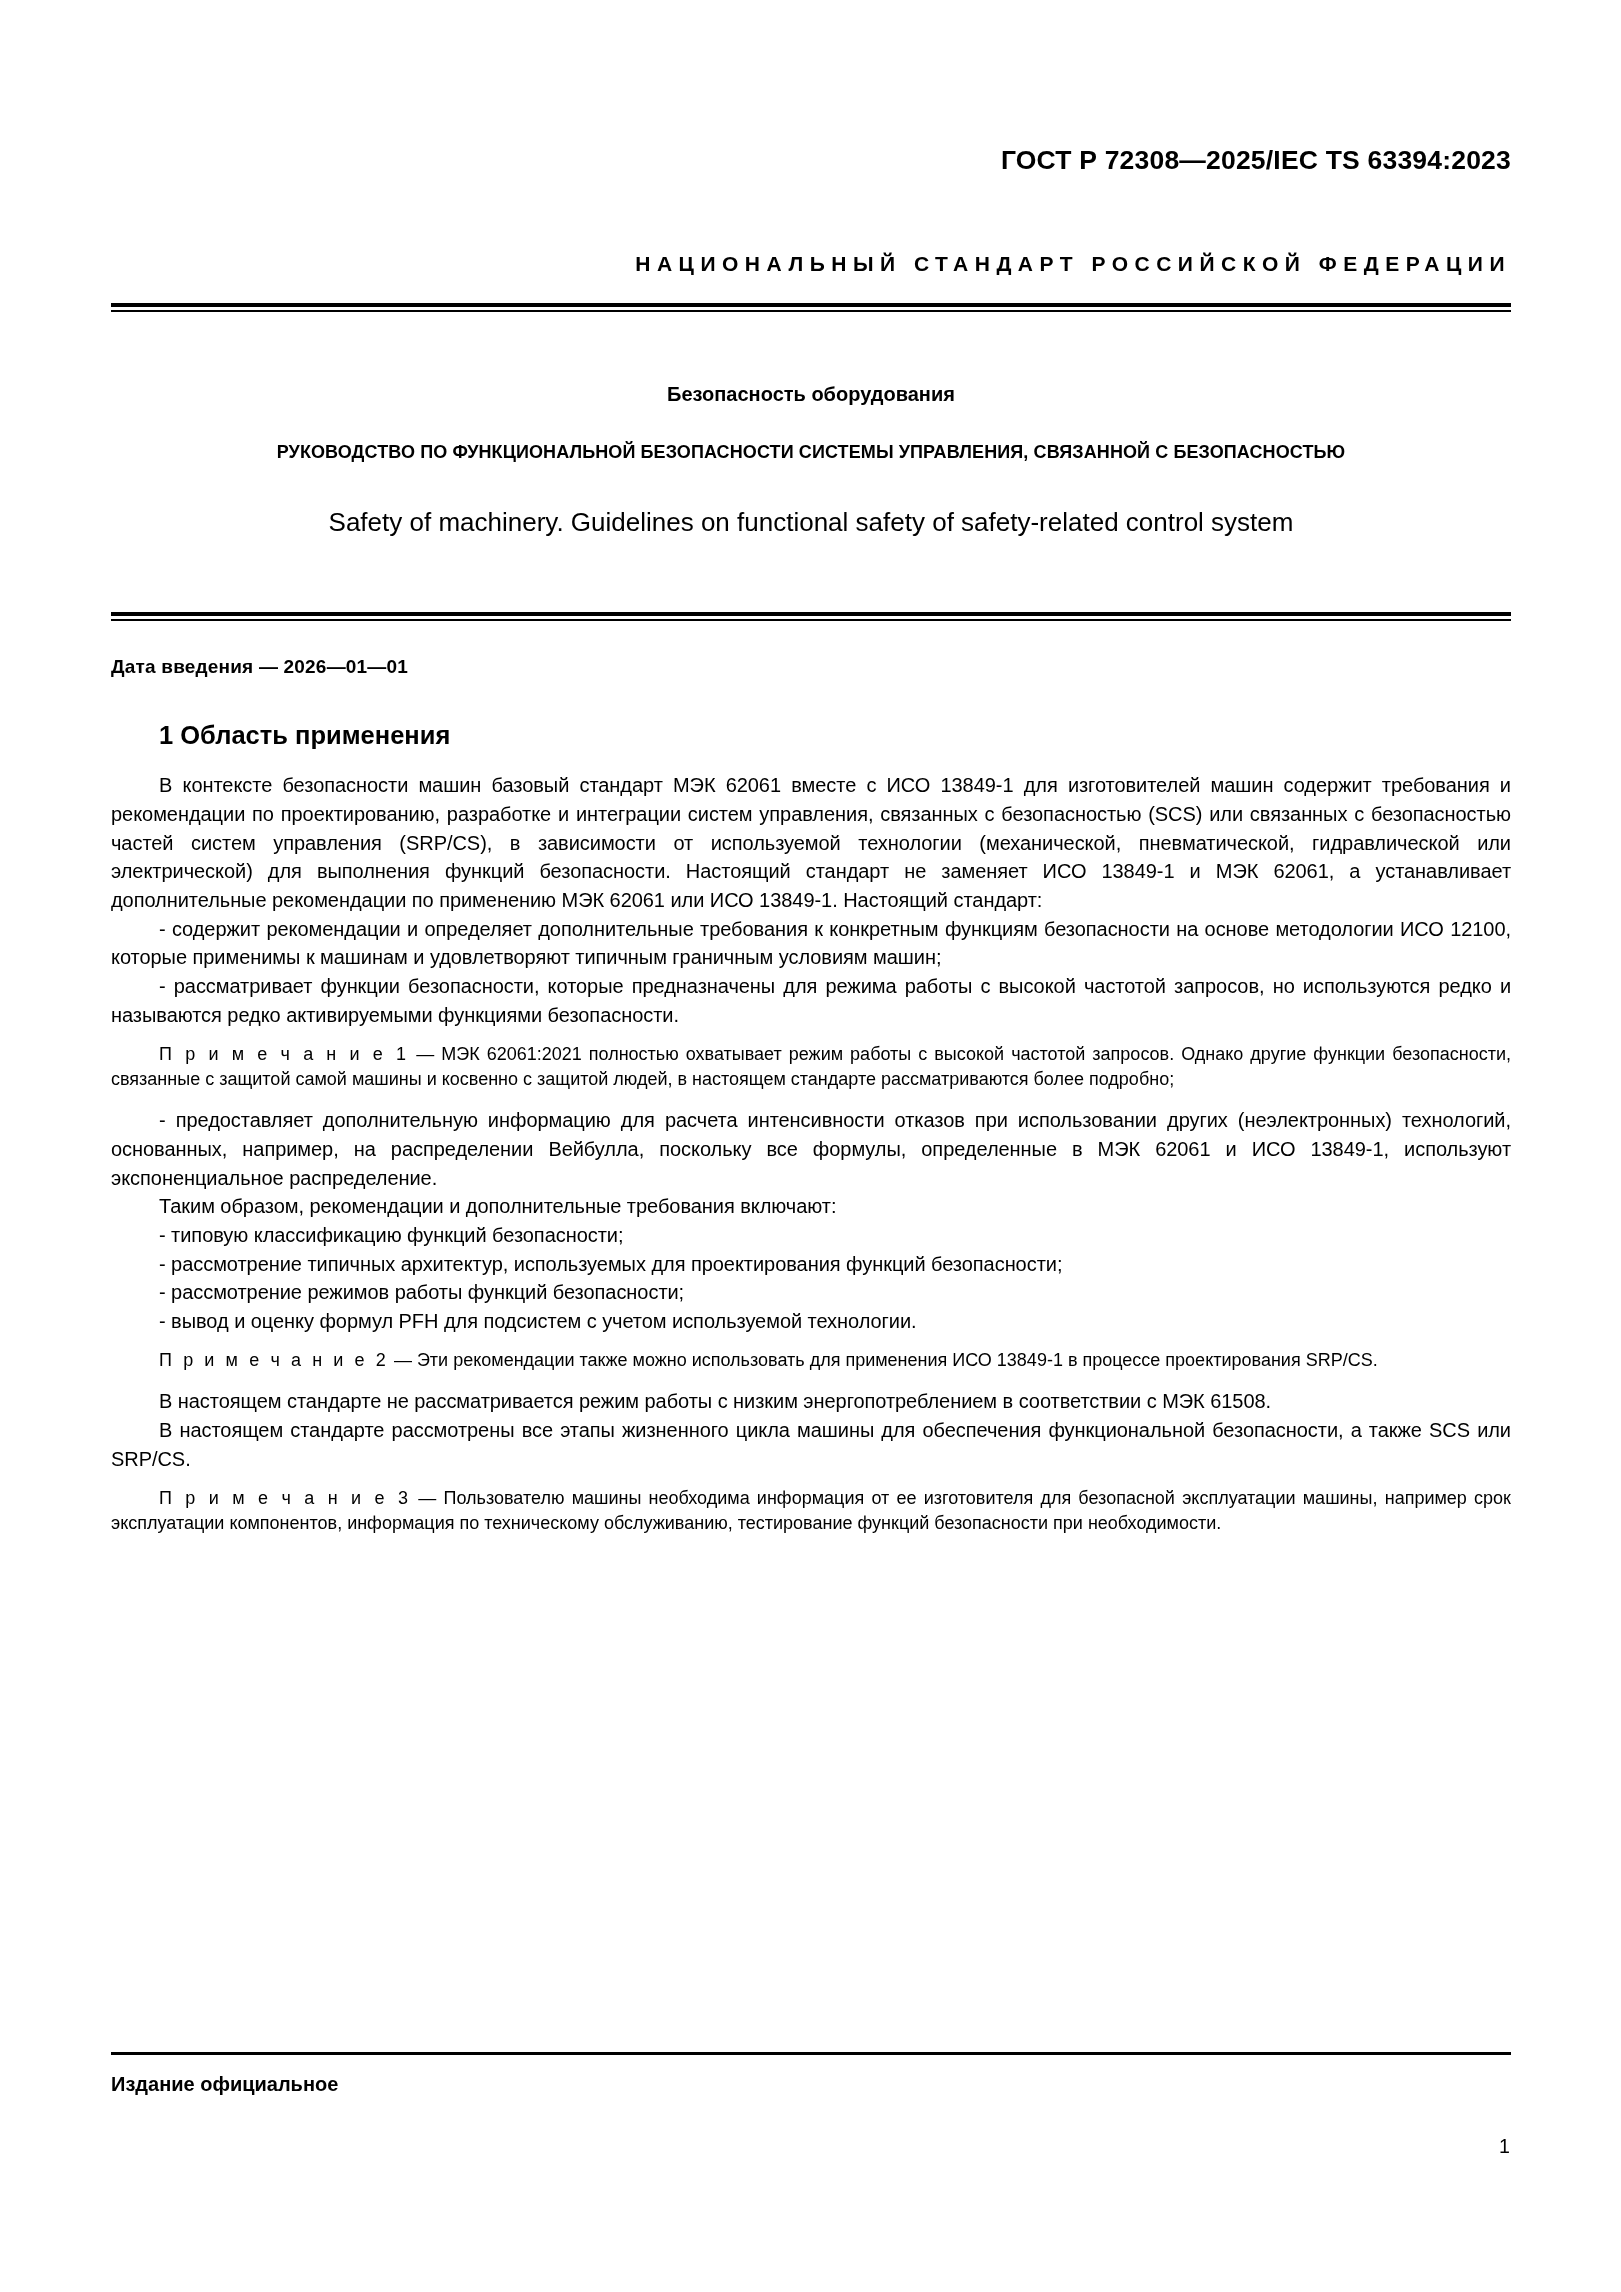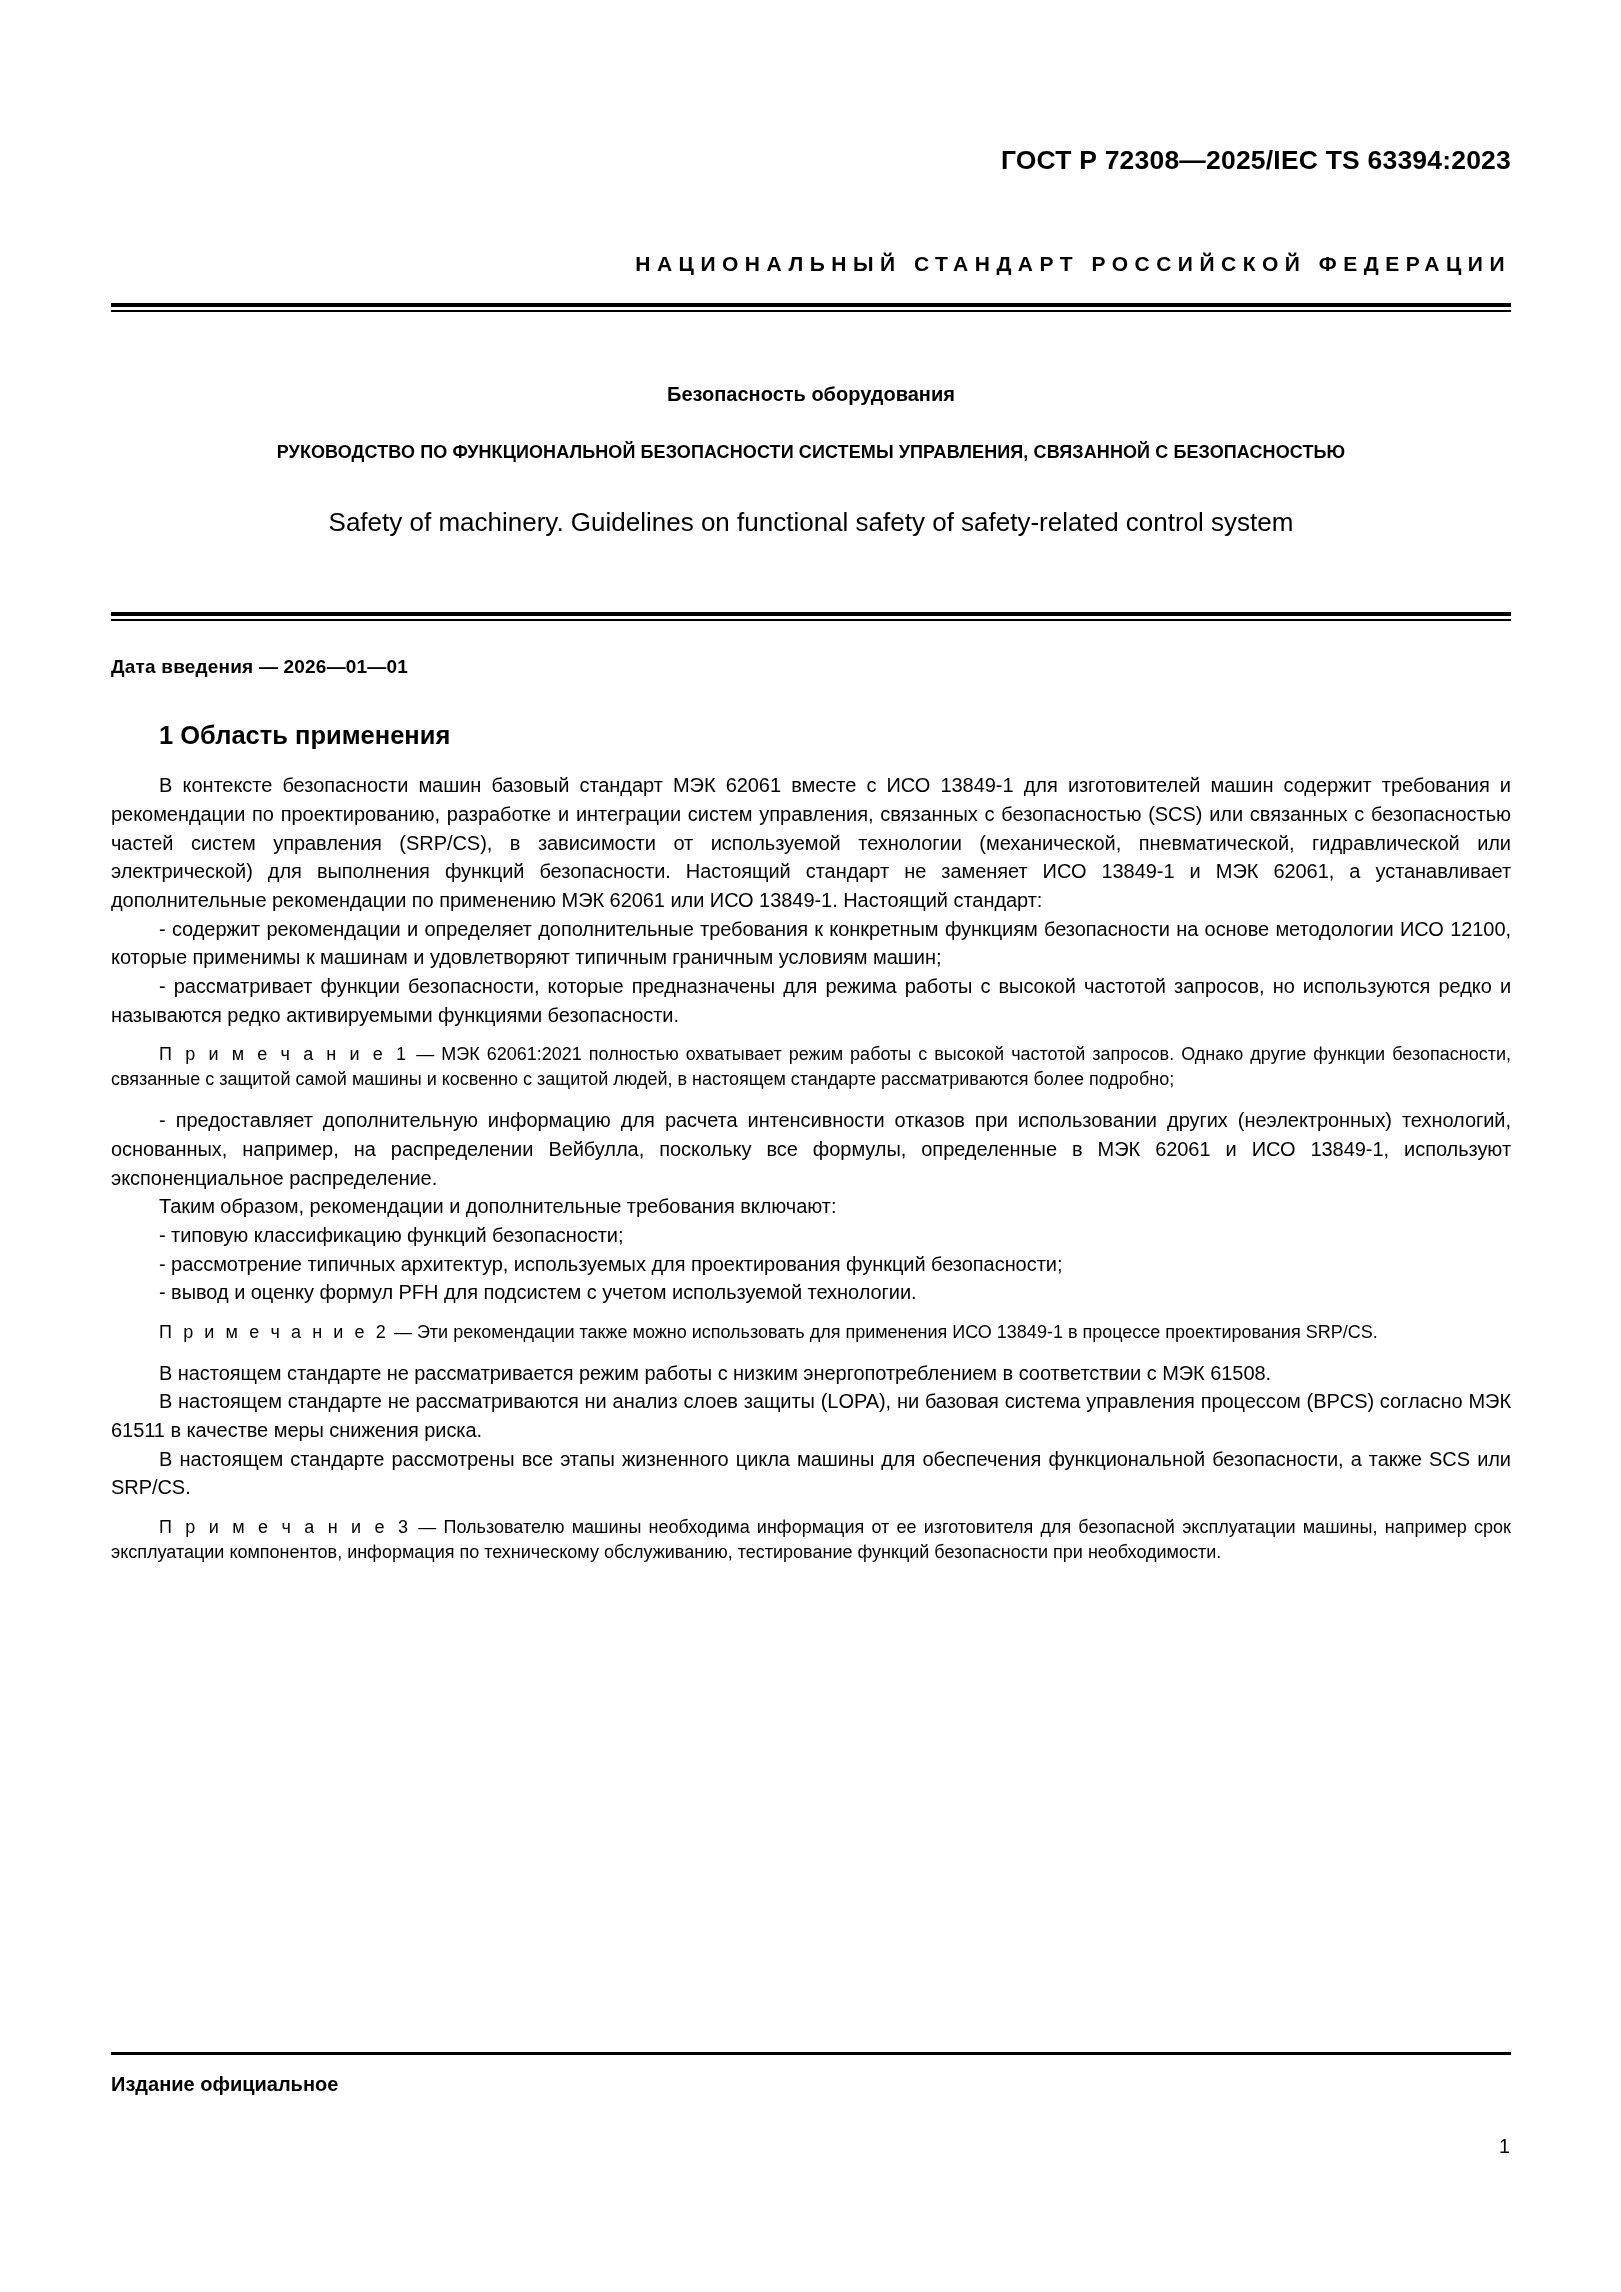--- a/index.html
+++ b/index.html
@@ -172,30 +172,30 @@
 
     <div class="note">
       <p><span class="sp">П р и м е ч а н и е   1</span> <span>— МЭК 62061:2021 полностью охватывает режим работы с высокой частотой запросов. Однако другие функции безопасности, связанные с защитой самой машины и косвенно с защитой людей, в настоящем стандарте рассматриваются более подробно;</span></p>
     </div>
 
     <div class="body-text" style="margin-top:13.7px">
       <p>- предоставляет дополнительную информацию для расчета интенсивности отказов при использовании других (неэлектронных) технологий, основанных, например, на распределении Вейбулла, поскольку все формулы, определенные в МЭК 62061 и ИСО 13849-1, используют экспоненциальное распределение.</p>
       <p>Таким образом, рекомендации и дополнительные требования включают:</p>
       <p>- типовую классификацию функций безопасности;</p>
       <p>- рассмотрение типичных архитектур, используемых для проектирования функций безопасности;</p>
+      <p>- рассмотрение режимов работы функций безопасности;</p>
       <p>- вывод и оценку формул PFH для подсистем с учетом используемой технологии.</p>
     </div>
 
     <div class="note">
       <p><span class="sp">П р и м е ч а н и е   2</span> <span>— Эти рекомендации также можно использовать для применения ИСО 13849-1 в процессе проектирования SRP/CS.</span></p>
     </div>
 
     <div class="body-text" style="margin-top:13.7px">
       <p>В настоящем стандарте не рассматривается режим работы с низким энергопотреблением в соответствии с МЭК 61508.</p>
-      <p>В настоящем стандарте не рассматриваются ни анализ слоев защиты (LOPA), ни базовая система управления процессом (BPCS) согласно МЭК 61511 в качестве меры снижения риска.</p>
       <p>В настоящем стандарте рассмотрены все этапы жизненного цикла машины для обеспечения функциональной безопасности, а также SCS или SRP/CS.</p>
     </div>
 
     <div class="note">
       <p><span class="sp">П р и м е ч а н и е   3</span> <span>— Пользователю машины необходима информация от ее изготовителя для безопасной эксплуатации машины, например срок эксплуатации компонентов, информация по техническому обслуживанию, тестирование функций безопасности при необходимости.</span></p>
     </div>
 
   </div>
 
   <div class="footer-rule"></div>

